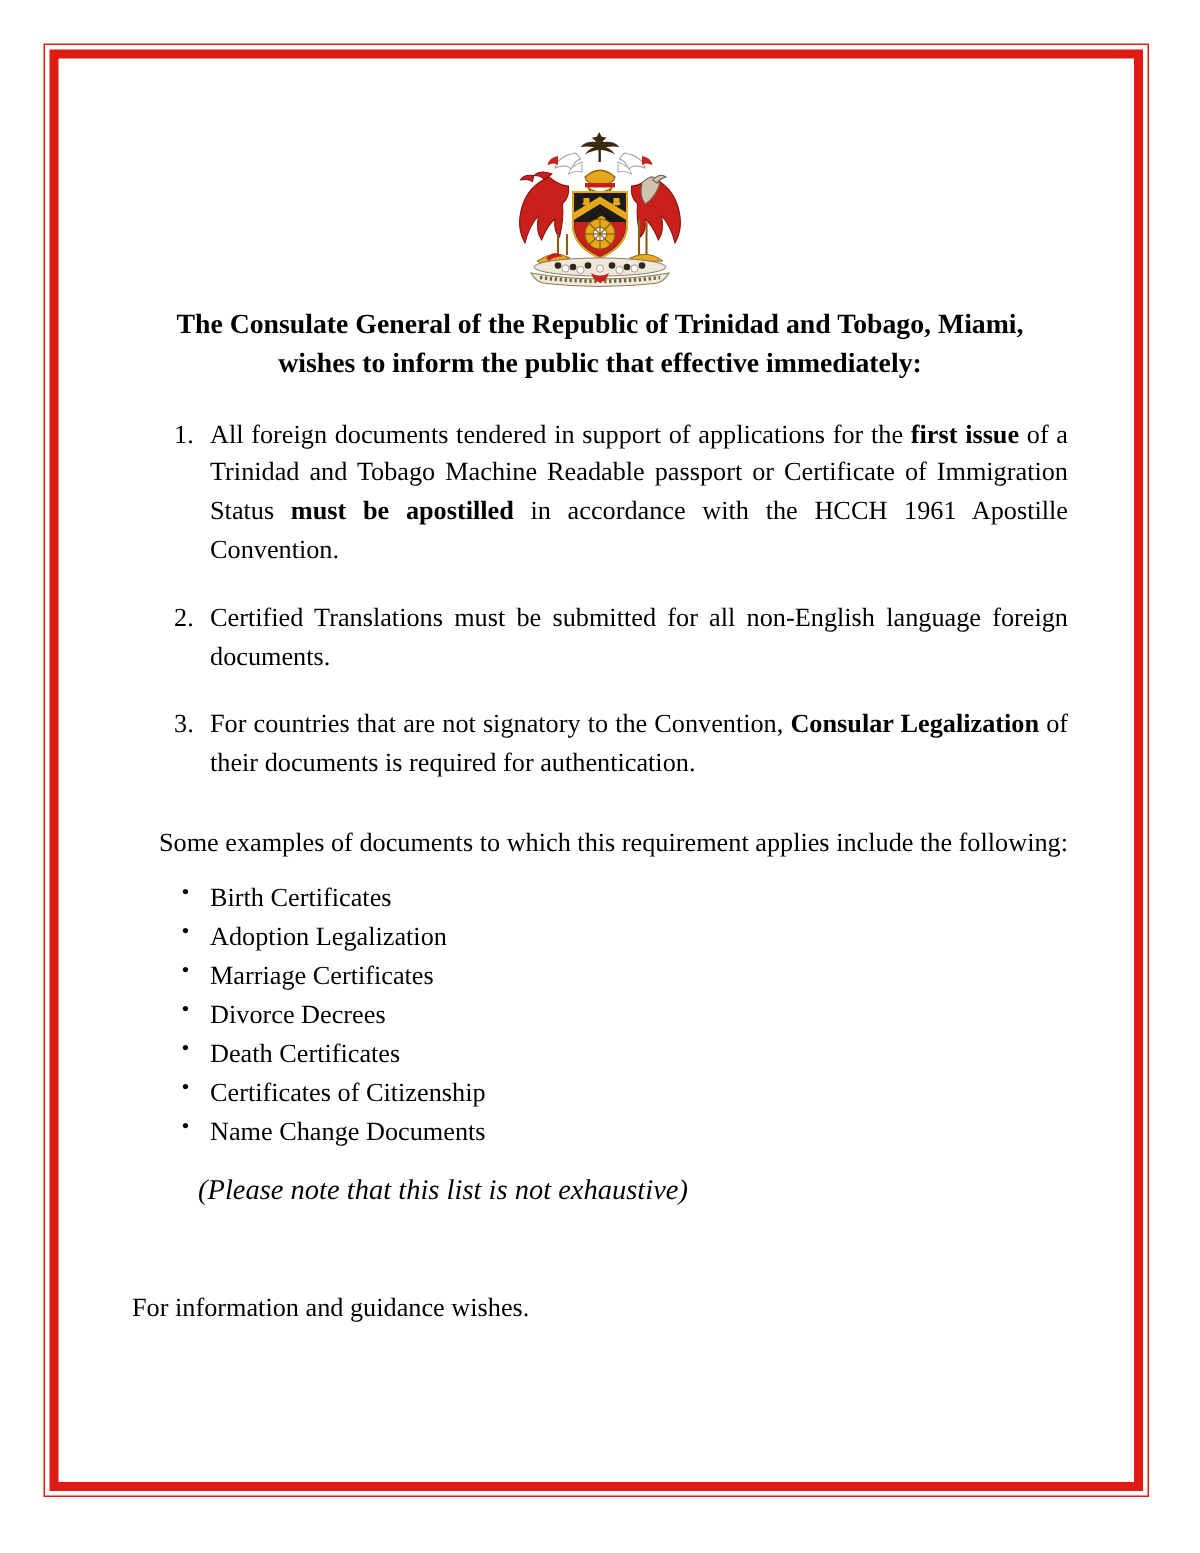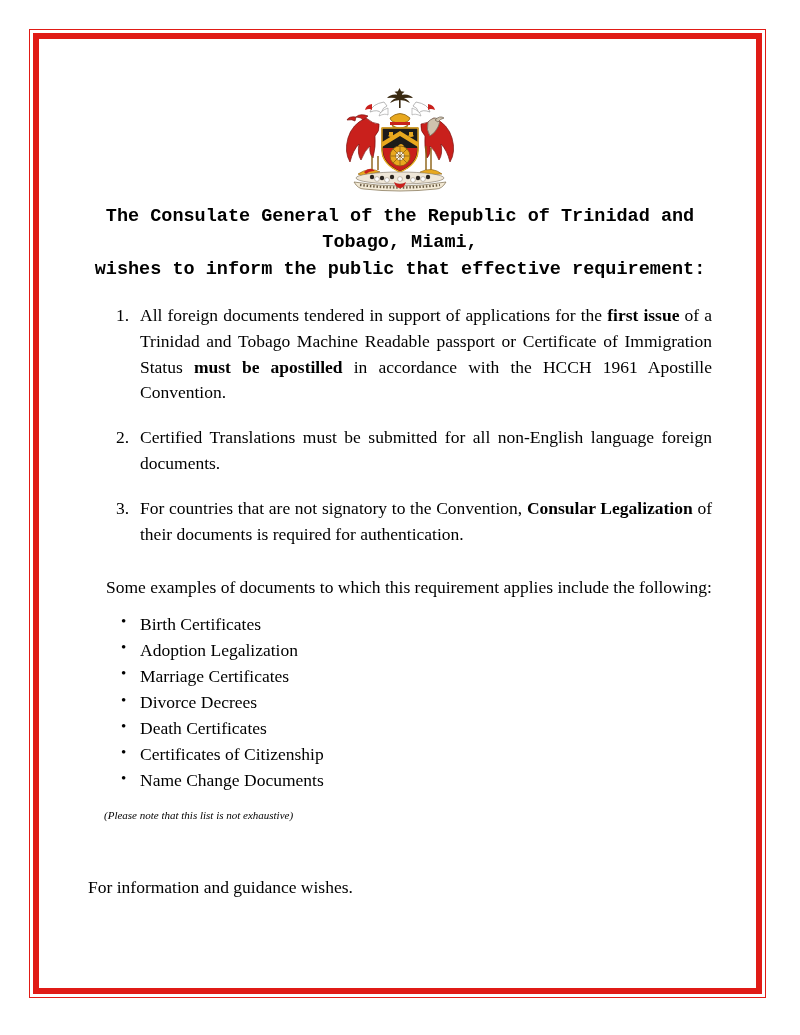--- a/index.html
+++ b/index.html
@@ -65,21 +65,21 @@
 
   
   .headline {
     text-align: center;
     font-weight: bold;
     font-size: 18.5px;
     line-height: 1.42;
     margin: 0 0 20px 0;
     padding: 0 6px;
   }
-  .headline .hl-line { display: block; font-family: Liberation Mono, monospace; }
+  .headline .hl-line { display: block; }
 
   
   ol.numlist {
     margin: 0 0 0 0;
     padding: 0;
     list-style: none;
   }
   ol.numlist > li {
     position: relative;
     padding-left: 52px;
@@ -124,22 +124,22 @@
     position: absolute;
     left: 33px;
     top: -0.5px;
     font-size: 15px;
     line-height: inherit;
   }
 
   
   .note {
     font-style: italic;
-    font-size: 11px;
-    margin: 16px 0 0 16px;
+    font-size: 19px;
+    margin: 16px 0 0 44px;
     font-family: Liberation Serif, serif;
   }
 
   
   .closing {
     font-size: 17.5px;
     margin: 56px 0 0 0;
   }
 </style>
 </head>
@@ -249,21 +249,21 @@
         <g>
           <path d="M34 100 q46 8 92 0 q-4 7 -10 7 q-36 4 -72 0 q-6 0 -10-7z" fill="#f3ead6" stroke="#8a7b5e" stroke-width="0.8"></path>
           <path d="M40 103 q40 5 80 0" fill="none" stroke="#6b5c44" stroke-width="2.4" stroke-dasharray="1.5 1.8"></path>
           <path d="M74 100 q6 4 12 0 q-2 6 -6 6 q-4 0 -6-6z" fill="#C9201C"></path>
         </g>
       </svg>
     </div>
 
     <div class="headline">
       <span class="hl-line">The Consulate General of the Republic of Trinidad and Tobago, Miami,</span>
-      <span class="hl-line">wishes to inform the public that effective requirement:</span>
+      <span class="hl-line">wishes to inform the public that effective immediately:</span>
     </div>
 
     <ol class="numlist">
       <li>
         <span class="num">1.</span>
         <span class="rich"><span>All foreign documents tendered in support of applications for the </span><span class="b">first issue</span><span> of a Trinidad and Tobago Machine Readable passport or Certificate of Immigration Status </span><span class="bu">must be apostilled</span><span> in accordance with the HCCH 1961 Apostille Convention.</span></span>
       </li>
       <li>
         <span class="num">2.</span>
         <span class="rich"><span>Certified Translations must be submitted for all non-English language foreign documents.</span></span>

